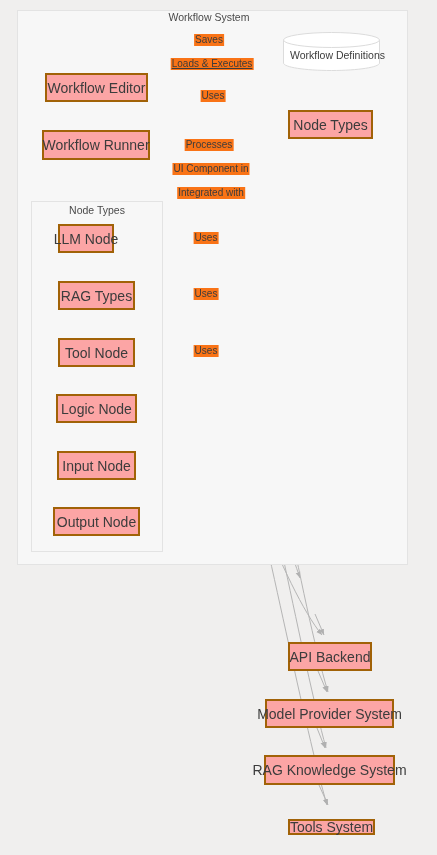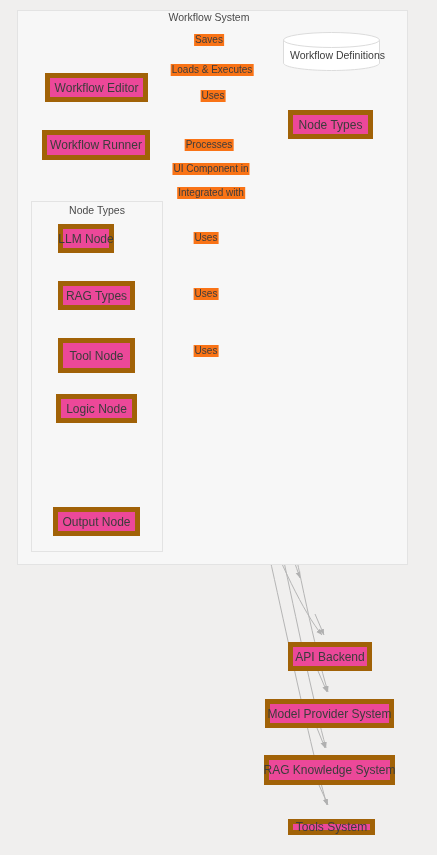--- a/index.html
+++ b/index.html
@@ -30,27 +30,27 @@
   .cluster-title {
     position: absolute;
     font-size: 10.5px;
     color: #4a4a4a;
     white-space: nowrap;
     transform: translateX(-50%);
     text-align: center;
   }
   .node-box {
     position: absolute;
-    background: #ec4899;
-    border: 5px solid #a16207;
+    background: #fca5a5;
+    border: 2px solid #a16207;
     box-sizing: border-box;
     display: flex;
     align-items: center;
     justify-content: center;
-    font-size: 12px;
+    font-size: 14px;
     color: #3c3c3c;
     white-space: nowrap;
   }
   .db-node {
     position: absolute;
     box-sizing: border-box;
     display: flex;
     align-items: center;
     justify-content: center;
     font-size: 10.5px;
@@ -130,30 +130,31 @@
     <svg class="db-shape" viewBox="0 0 97 39" preserveAspectRatio="none">
       <path d="M0.5,8 L0.5,31 C0.5,35.2 22,38.5 48.5,38.5 C75,38.5 96.5,35.2 96.5,31 L96.5,8 Z" fill="#ffffff" stroke="#dcdcdc" stroke-width="1"></path>
       <ellipse cx="48.5" cy="8" rx="48" ry="7.5" fill="#ffffff" stroke="#dcdcdc" stroke-width="1"></ellipse>
     </svg>
     <span class="db-label">Workflow Definitions</span>
   </div>
 
   <div class="node-box" id="node-3" style="left: 288px; top: 110px; width: 85px; height: 29px;">Node Types</div>
   <div class="node-box" id="node-4" style="left: 58px; top: 224px; width: 56px; height: 29px;">LLM Node</div>
   <div class="node-box" id="node-5" style="left: 58px; top: 281px; width: 77px; height: 29px;">RAG Types</div>
-  <div class="node-box" id="node-6" style="left: 58px; top: 338px; width: 77px; height: 35px;">Tool Node</div>
+  <div class="node-box" id="node-6" style="left: 58px; top: 338px; width: 77px; height: 29px;">Tool Node</div>
   <div class="node-box" id="node-7" style="left: 56px; top: 394px; width: 81px; height: 29px;">Logic Node</div>
+  <div class="node-box" id="node-8" style="left: 57px; top: 451px; width: 79px; height: 29px;">Input Node</div>
   <div class="node-box" id="node-9" style="left: 53px; top: 507px; width: 87px; height: 29px;">Output Node</div>
   <div class="node-box" id="node-11" style="left: 288px; top: 642px; width: 84px; height: 29px;">API Backend</div>
   <div class="node-box" id="node-12" style="left: 265px; top: 699px; width: 129px; height: 29px;">Model Provider System</div>
   <div class="node-box" id="node-13" style="left: 264px; top: 755px; width: 131px; height: 30px;">RAG Knowledge System</div>
   <div class="node-box" id="node-14" style="left: 288px; top: 812px; width: 87px; height: 16px; margin-top: 7px;">Tools System</div>
 
   <div class="edge-label" id="elabel-0" style="left: 209px; top: 40px;">Saves</div>
-  <div class="edge-label" id="elabel-1" style="left: 212px; top: 70px;">Loads &amp; Executes</div>
+  <div class="edge-label" id="elabel-1" style="left: 212px; top: 64px; text-decoration: underline;">Loads &amp; Executes</div>
   <div class="edge-label" id="elabel-2" style="left: 213px; top: 96px;">Uses</div>
   <div class="edge-label" id="elabel-3" style="left: 209px; top: 145px; text-align: right;">Processes</div>
   <div class="edge-label" id="elabel-4" style="left: 211px; top: 169px;">UI Component in</div>
   <div class="edge-label" id="elabel-5" style="left: 211px; top: 193px;">Integrated with</div>
   <div class="edge-label" id="elabel-6" style="left: 206px; top: 238px;">Uses</div>
   <div class="edge-label" id="elabel-7" style="left: 206px; top: 294px;">Uses</div>
   <div class="edge-label" id="elabel-8" style="left: 206px; top: 351px;">Uses</div>
 
 </div>
 

